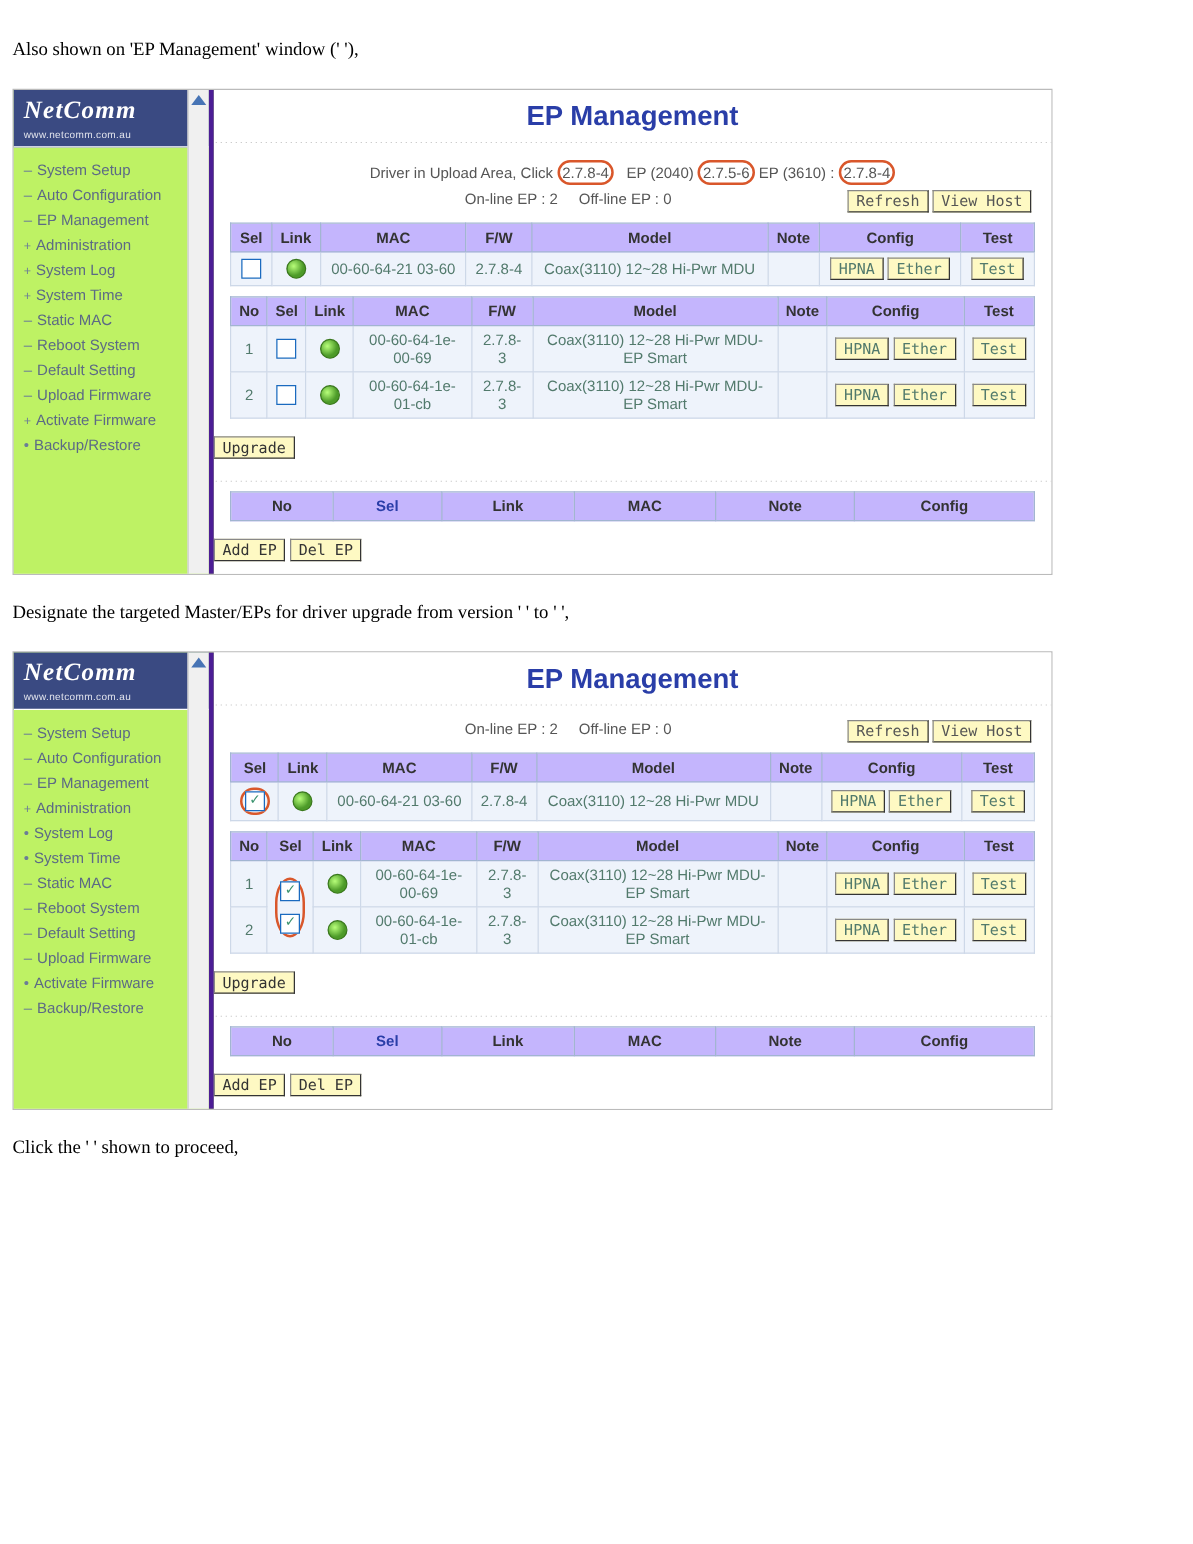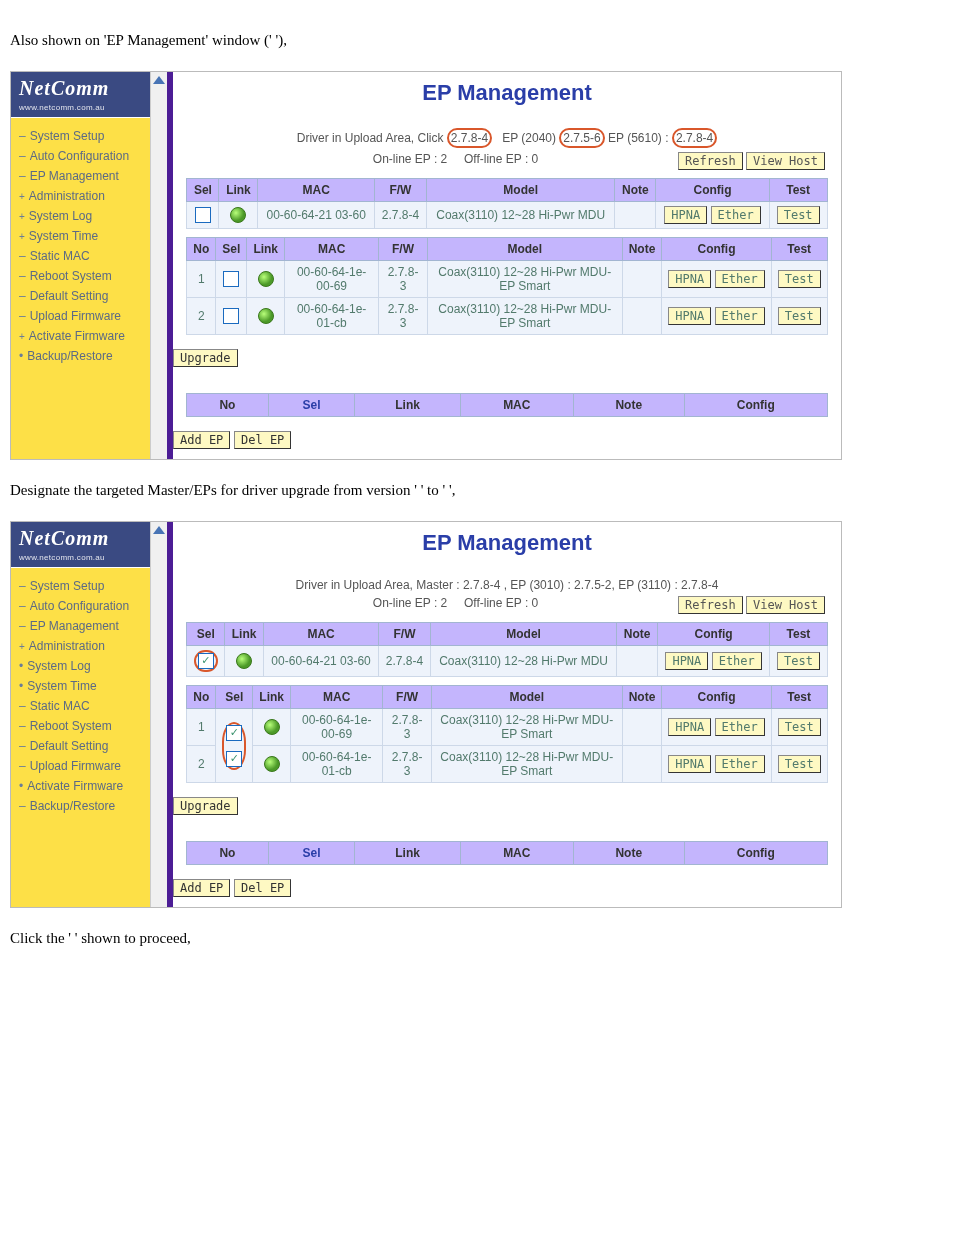--- a/index.html
+++ b/index.html
@@ -38,22 +38,22 @@
     display: block;
     line-height: 1;
   }
   .logo-url {
     font-size: 8px;
     letter-spacing: 0.3px;
     opacity: 0.85;
   }
   .sidebar {
     width: 156px;
-    background: #fde047;
-    border-right: 6px solid #4c1d95;
+    background: #bef264;
+    border-right: 4px solid #4c1d95;
     flex-shrink: 0;
     position: relative;
   }
   .sidebar-scroll {
     position: absolute;
     top: 0;
     right: 0;
     width: 16px;
     bottom: 0;
     background: #f0f0f0;
@@ -249,21 +249,21 @@
 
   <div class="main">
     <div class="title">EP Management</div>
     <div class="title-underline"></div>
 
     <div class="driver-line">
       <span>Driver in Upload Area, Click</span>
       <span class="ring"><span style="line-height:14px;">2.7.8-4</span></span>
       &nbsp;&nbsp;<span>EP (2040)</span>
       <span class="ring"><span style="line-height:14px;">2.7.5-6</span></span>
-      <span>EP (5610) :</span>
+      <span>EP (3610) :</span>
       <span class="ring"><span style="line-height:14px;">2.7.8-4</span></span>
     </div>
 
     <div class="ep-counts">
       <span class="right-btns">
         <span class="btn">Refresh</span>
         <span class="btn">View Host</span>
       </span>
       <span class="ep-counts-text">
         <span>On-line EP : </span><span>2</span>
@@ -396,21 +396,20 @@
       <li class="bullet-dot"><span>Activate Firmware</span></li>
       <li class="bullet-dash"><span>Backup/Restore</span></li>
     </ul>
     <div class="sidebar-scroll"></div>
   </div>
 
   <div class="main">
     <div class="title">EP Management</div>
     <div class="title-underline"></div>
 
-    <div class="driver-line">Driver in Upload Area, Master : 2.7.8-4 ,   EP (3010) : 2.7.5-2,   EP (3110) : 2.7.8-4</div>
 
     <div class="ep-counts">
       <span class="right-btns">
         <span class="btn">Refresh</span>
         <span class="btn">View Host</span>
       </span>
       <span class="ep-counts-text">
         <span>On-line EP : </span><span>2</span>
         &nbsp;&nbsp;&nbsp;
         <span>Off-line EP : </span><span>0</span>

